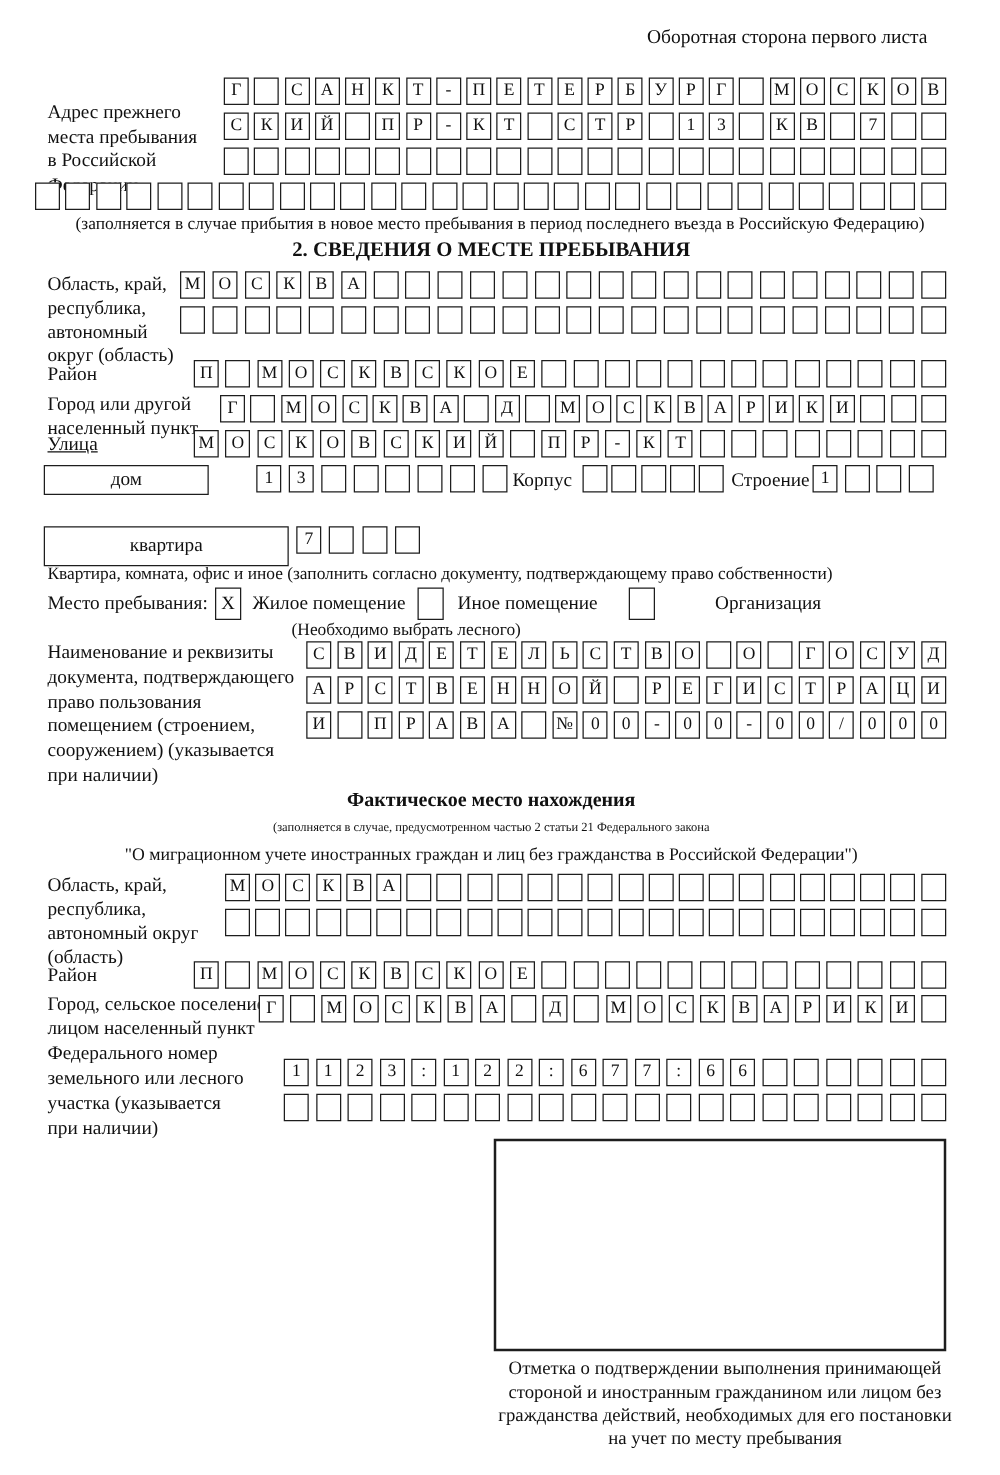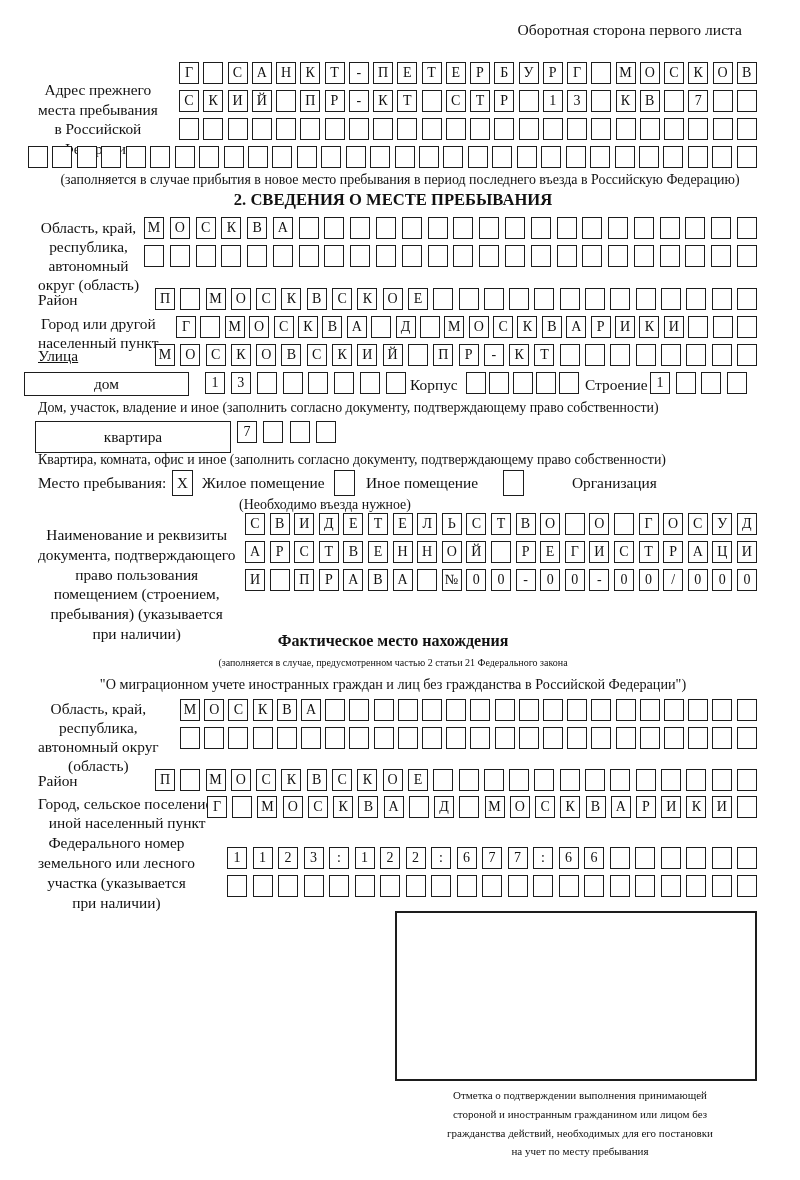--- a/index.html
+++ b/index.html
@@ -1,19 +1,19 @@
 <!DOCTYPE html>
 <html lang="ru"><head>
 <meta charset="utf-8">
 <style>
   html,body{margin:0;padding:0;background:#fff;}
   #page{position:relative;width:800px;height:1180px;background:#fff;overflow:hidden;
         font-family:"Liberation Serif","DejaVu Serif",serif;color:#111;}
   .abs{position:absolute;}
-  .lbl{font-size:15.4px;line-height:19px;white-space:nowrap;text-align:center;}
+  .lbl{font-size:15.4px;line-height:19px;white-space:nowrap;}
   .lbl div{white-space:nowrap;}
   .cap{font-size:13.9px;white-space:nowrap;}
   .ttl{font-weight:bold;font-size:16.6px;white-space:nowrap;}
   .center{text-align:center;}
   .grid{display:flex;justify-content:space-between;}
   .cell{flex:none;width:20px;height:22px;box-sizing:border-box;border:1.8px solid #1d1d1d;
         display:flex;align-items:center;justify-content:center;font-size:14px;line-height:1;background:#fff;}
   .wbox{box-sizing:border-box;border:1.8px solid #1d1d1d;display:flex;align-items:center;
         justify-content:center;font-size:15.4px;background:#fff;}
   .cbox{width:21px;height:26px;box-sizing:border-box;border:1.8px solid #1d1d1d;display:flex;
@@ -286,21 +286,21 @@
       <span class="cell"></span>
       <span class="cell"></span>
       <span class="cell"></span>
       <span class="cell"></span>
       <span class="cell"></span>
       <span class="cell"></span>
       <span class="cell"></span>
       <span class="cell"></span>
     </div>
 
-  <div class="abs wbox" style="left:24px;top:372px;width:165px;height:24px;">дом</div>
+  <div class="abs wbox" style="left:35px;top:372px;width:132px;height:24px;">дом</div>
   <div class="abs grid" style="left:205px;top:372px;width:201px;">
       <span class="cell">1</span>
       <span class="cell">3</span>
       <span class="cell"></span>
       <span class="cell"></span>
       <span class="cell"></span>
       <span class="cell"></span>
       <span class="cell"></span>
       <span class="cell"></span>
     </div>
@@ -312,46 +312,45 @@
       <span class="cell"></span>
       <span class="cell"></span>
     </div>
   <div class="abs lbl" style="left:585px;top:375px;">Строение</div>
   <div class="abs grid" style="left:650px;top:372px;width:97px;">
       <span class="cell">1</span>
       <span class="cell"></span>
       <span class="cell"></span>
       <span class="cell"></span>
     </div>
-  <div class="abs cap" style="left:38px;top:400px;">Дом, участок, владение и иное (заполнить согласно документу, подтверждающему право собственности)</div>
 
   <div class="abs wbox" style="left:35px;top:421px;width:196px;height:32px;">квартира</div>
   <div class="abs grid" style="left:237px;top:421px;width:99px;">
       <span class="cell">7</span>
       <span class="cell"></span>
       <span class="cell"></span>
       <span class="cell"></span>
     </div>
   <div class="abs cap" style="left:38px;top:452px;">Квартира, комната, офис и иное (заполнить согласно документу, подтверждающему право собственности)</div>
 
   <div class="abs lbl" style="left:38px;top:473px;">Место пребывания:</div>
   <div class="abs cbox" style="left:172px;top:470px;">X</div>
   <div class="abs lbl" style="left:202px;top:473px;">Жилое помещение</div>
   <div class="abs cbox" style="left:334px;top:470px;"></div>
   <div class="abs lbl" style="left:366px;top:473px;">Иное помещение</div>
   <div class="abs cbox" style="left:503px;top:470px;"></div>
   <div class="abs lbl" style="left:548px;top:473px;margin-left:24px;">Организация</div>
-  <div class="abs cap center" style="left:30px;top:497px;width:590px;">(Необходимо въезда нужное)</div>
-
-  <div class="abs lbl" style="left:38px;top:512px;line-height:19.8px;margin-top:13px;">
+  <div class="abs cap center" style="left:30px;top:497px;width:590px;">(Необходимо выбрать лесного)</div>
+
+  <div class="abs lbl" style="left:38px;top:512px;line-height:19.8px;">
     <div>Наименование и реквизиты</div>
     <div>документа, подтверждающего</div>
     <div>право пользования</div>
     <div>помещением (строением,</div>
-    <div>пребывания) (указывается</div>
+    <div>сооружением) (указывается</div>
     <div>при наличии)</div>
   </div>
   <div class="abs grid" style="left:245px;top:513px;width:512px;">
       <span class="cell">С</span>
       <span class="cell">В</span>
       <span class="cell">И</span>
       <span class="cell">Д</span>
       <span class="cell">Е</span>
       <span class="cell">Т</span>
       <span class="cell">Е</span>
@@ -503,21 +502,21 @@
       <span class="cell"></span>
       <span class="cell"></span>
       <span class="cell"></span>
       <span class="cell"></span>
       <span class="cell"></span>
       <span class="cell"></span>
     </div>
 
   <div class="abs lbl" style="left:38px;top:795px;line-height:18.5px;">
     <div>Город, сельское поселение,</div>
-    <div>иной населенный пункт</div>
+    <div>лицом населенный пункт</div>
   </div>
   <div class="abs grid" style="left:207px;top:796px;width:550px;">
       <span class="cell">Г</span>
       <span class="cell"></span>
       <span class="cell">М</span>
       <span class="cell">О</span>
       <span class="cell">С</span>
       <span class="cell">К</span>
       <span class="cell">В</span>
       <span class="cell">А</span>
@@ -584,20 +583,20 @@
       <span class="cell"></span>
       <span class="cell"></span>
       <span class="cell"></span>
       <span class="cell"></span>
       <span class="cell"></span>
       <span class="cell"></span>
       <span class="cell"></span>
     </div>
 
   <div class="abs stamp" style="left:395px;top:911px;width:362px;height:170px;"></div>
-  <div class="abs cap center" style="left:385px;top:1086px;width:390px;font-size:11px;line-height:18.8px;white-space:normal;">
+  <div class="abs cap center" style="left:385px;top:1086px;width:390px;font-size:15px;line-height:18.8px;white-space:normal;">
     <div>Отметка о подтверждении выполнения принимающей</div>
     <div>стороной и иностранным гражданином или лицом без</div>
     <div>гражданства действий, необходимых для его постановки</div>
     <div>на учет по месту пребывания</div>
   </div>
 
 </div>
 
 </body></html>

